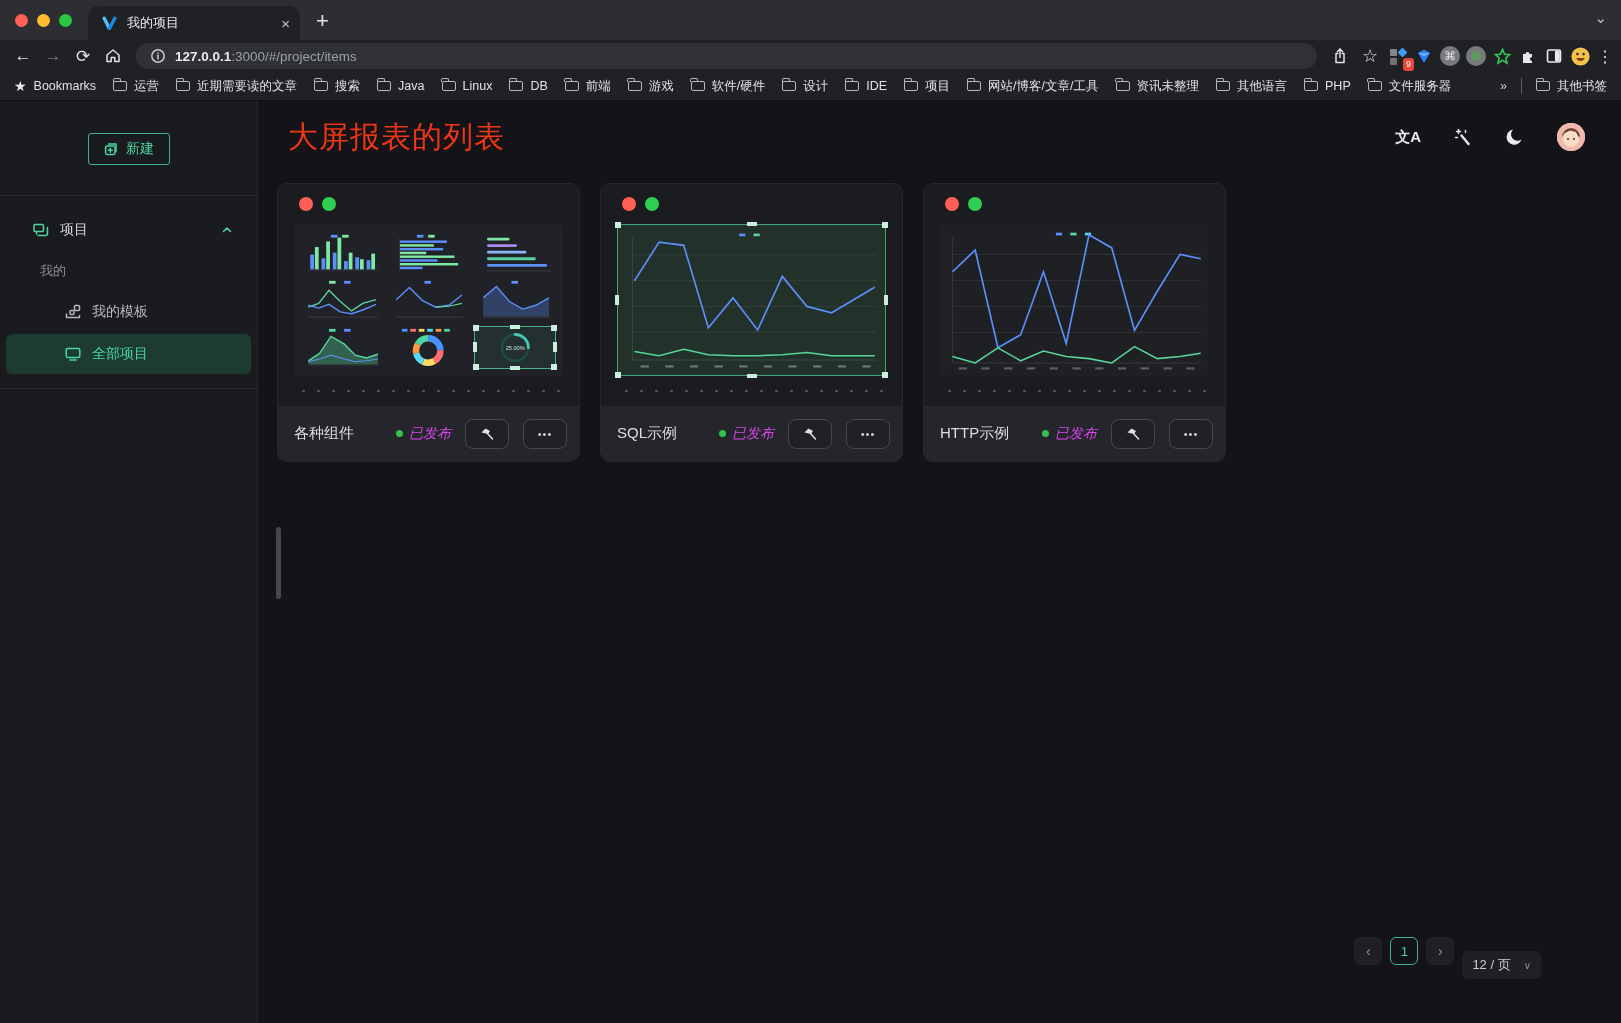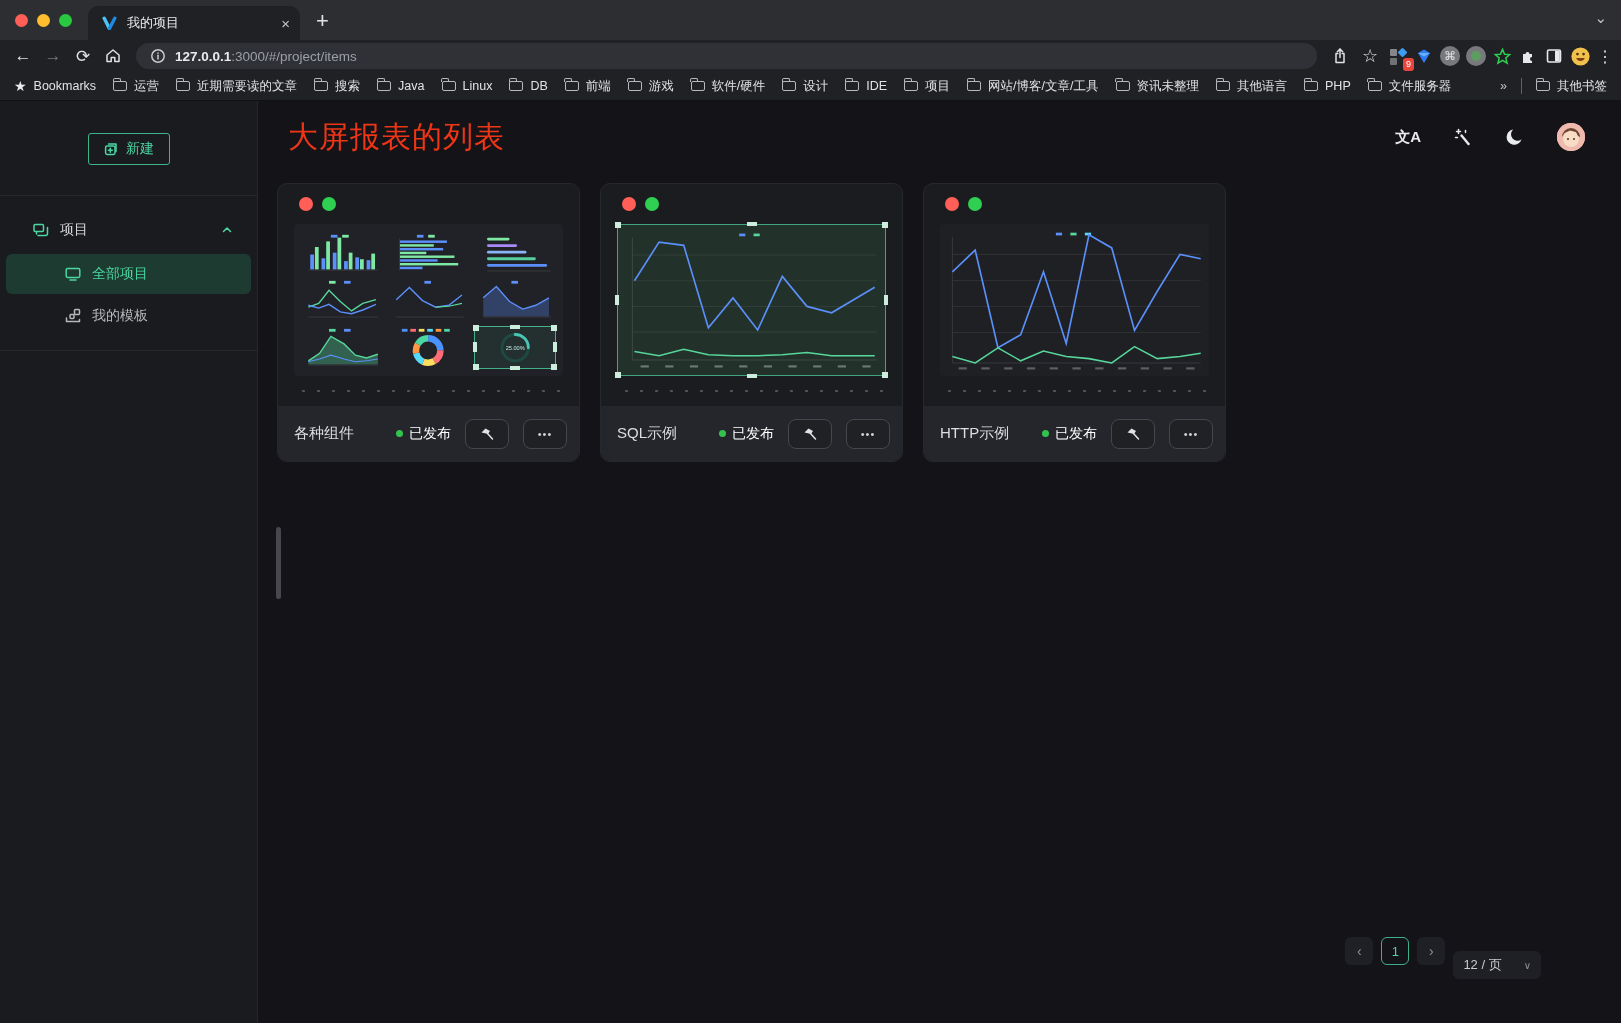--- a/index.html
+++ b/index.html
@@ -87,39 +87,39 @@
   .thumb-sel { background:#223129; border:1px solid rgba(77,214,164,.7); }
   .thumb-plain { background:#1e2024; }
   .handle { position:absolute; background:#cdeedd; }
   .h-h { width:10px; height:4px; } .h-v { width:4px; height:10px; } .h-c { width:6px; height:6px; }
   .card-strip { height:28px; margin:0 14px;
     background:radial-gradient(circle, #55565b 1.1px, transparent 1.2px);
     background-size:15px 6px; background-position:4px 12px; background-repeat:repeat-x; }
   .card-footer { margin-top:auto; height:55px; background:#25262b; display:flex; align-items:center;
     padding:0 12px 0 16px; gap:10px; }
   .card-name { font-size:15px; color:#dcdee1; flex:1; }
-  .status { display:flex; align-items:center; gap:6px; font-size:14px; color:#ffffff; }
+  .status { display:flex; align-items:center; gap:6px; font-size:14px; color:#d946ef;font-style:italic; }
   .sdot { width:7px; height:7px; border-radius:50%; background:#33c24d; }
   .cbtn { width:44px; height:30px; border:1px solid #46474c; background:#202125; border-radius:8px;
     display:flex; align-items:center; justify-content:center; color:#dfe1e5; margin-left:4px; }
   .cbtn .more { font-size:11px; letter-spacing:1px; color:#cfd1d5; }
 
   .mini-grid { position:absolute; inset:8px; display:grid; grid-template-columns:repeat(3,1fr);
     grid-template-rows:repeat(3,1fr); gap:6px; }
   .mini-grid svg { width:100%; height:100%; }
   .sel-cell { outline:1px solid rgba(77,214,164,.8); background:rgba(77,214,164,.08); position:relative; }
 
   .scroll-thumb { position:absolute; left:18px; top:426px; width:5px; height:72px;
     background:#47484d; border-radius:3px; }
 
   .pagination { position:absolute; right:80px; bottom:44px; display:flex; align-items:center; gap:8px; }
   .pg-btn { min-width:28px; height:28px; background:#1f2025; border-radius:6px; display:flex;
     align-items:center; justify-content:center; color:#8f9196; font-size:14px; }
   .pg-current { background:transparent; border:1px solid #3fae89; color:#4bd6a2; font-size:13px; }
-  .pg-size { padding:0 10px; color:#c9cbd0; font-size:13px; gap:22px;margin-top:28px; }
+  .pg-size { padding:0 10px; color:#c9cbd0; font-size:13px; gap:13px;margin-top:28px; }
   .pg-size .caret { color:#8f9196; font-size:10px; }
 </style>
 </head>
 <body>
 
 <div class="tabstrip">
   <div class="lights">
     <span class="light red"></span>
     <span class="light yellow"></span>
     <span class="light green"></span>
@@ -310,35 +310,36 @@
       <svg class="ic ic-line accent" width="18" height="18" viewBox="0 0 18 18">
         <rect x="2" y="3.5" width="9.5" height="7" rx="1.2"></rect>
           <path d="M6 14.5 H13.5 a2 2 0 0 0 2 -2 V6.5"></path>
           <line x1="4.5" y1="13" x2="4.5" y2="10.5"></line>
       </svg>
       <span>项目</span>
       <svg class="ic ic-line accent chev" width="12" height="12" viewBox="0 0 12 12">
           <polyline points="2.5,7.5 6,4 9.5,7.5"></polyline>
         </svg>
     </div>
-
-    <div class="side-item active">
-      <svg class="ic ic-line" width="18" height="18" viewBox="0 0 18 18">
-        <rect x="2.2" y="3.5" width="13.6" height="9" rx="1.4"></rect>
-          <line x1="6" y1="15" x2="12" y2="15"></line>
-      </svg>
-      <span>全部项目</span>
-    </div>
+    <div class="side-sub">我的</div>
+
     <div class="side-item">
       <svg class="ic ic-line" width="18" height="18" viewBox="0 0 18 18">
         <rect x="10.5" y="2.5" width="5" height="5" rx="1"></rect>
           <rect x="6" y="7.5" width="4" height="4" rx="1"></rect>
           <path d="M2.5 11 v3.5 h13 v-2"></path>
       </svg>
       <span>我的模板</span>
+    </div>
+    <div class="side-item active">
+      <svg class="ic ic-line" width="18" height="18" viewBox="0 0 18 18">
+        <rect x="2.2" y="3.5" width="13.6" height="9" rx="1.4"></rect>
+          <line x1="6" y1="15" x2="12" y2="15"></line>
+      </svg>
+      <span>全部项目</span>
     </div>
     <div class="side-divider" style="margin-top:14px"></div>
 
 
   </aside>
 
   <main>
     <div class="page-header">
       <span class="page-title">大屏报表的列表</span>
       <div class="hdr-icons">

